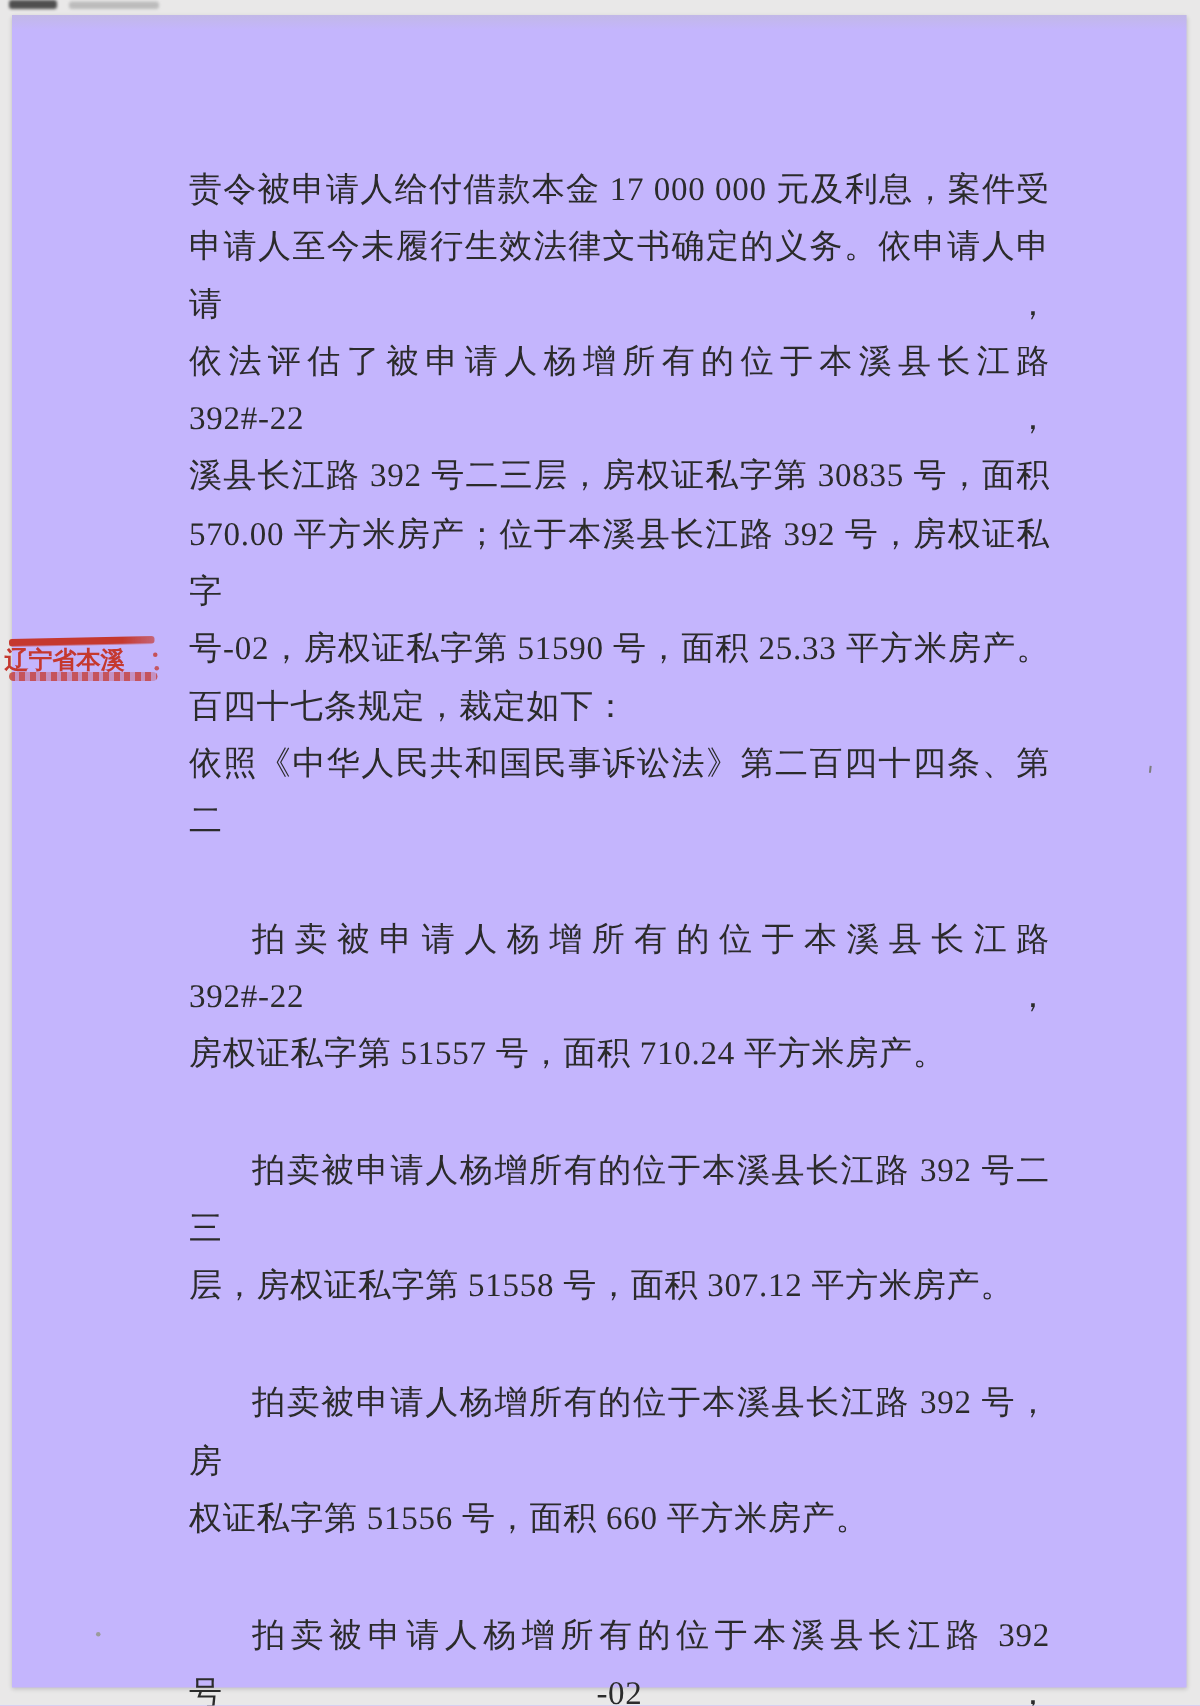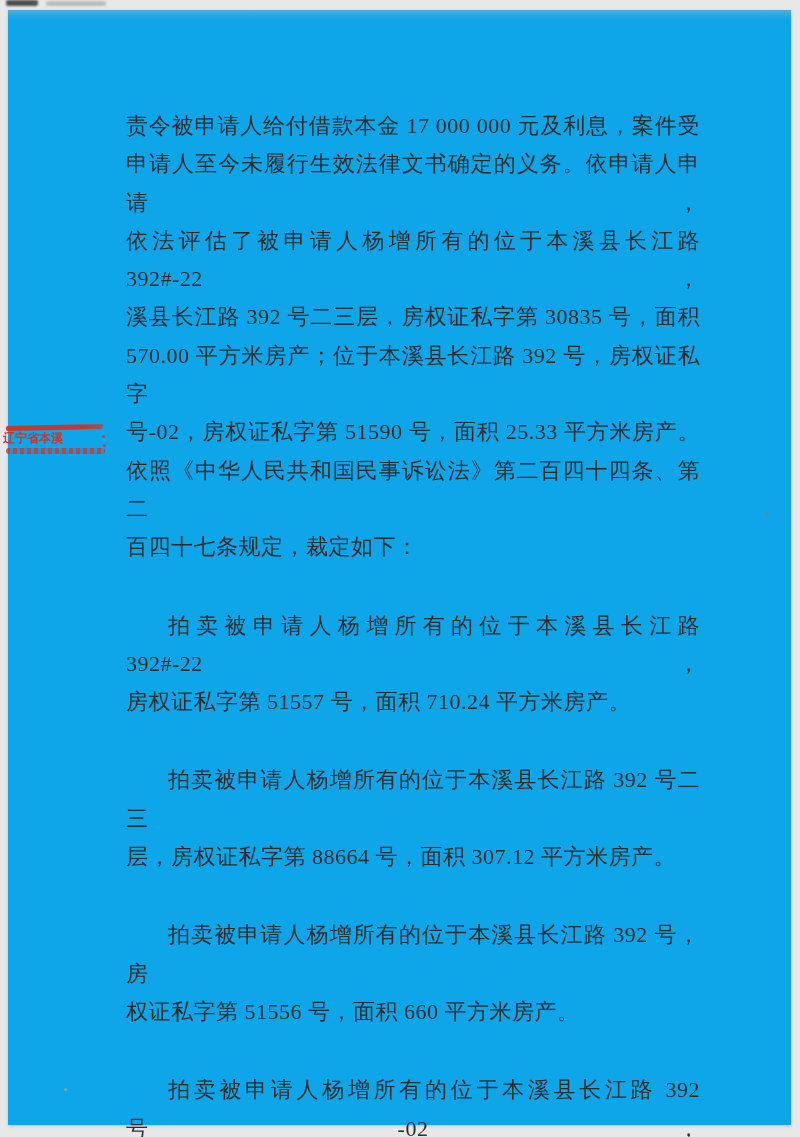--- a/index.html
+++ b/index.html
@@ -15,21 +15,21 @@
     overflow: hidden;
   }
 
   
   .paper {
     position: absolute;
     left: 8px;
     top: 10px;
     width: 783px;
     height: 1115px;
-    background: #0ea5e9;
+    background: #c4b5fd;
     box-shadow: 0 1px 3px rgba(0,0,0,0.18);
   }
   .paper::before { 
     content: "";
     position: absolute;
     left: 0; top: 0; right: 0;
     height: 10px;
     background: linear-gradient(to bottom, rgba(190,190,190,0.35), rgba(190,190,190,0));
   }
 
@@ -88,21 +88,21 @@
     background: repeating-linear-gradient(90deg,
       rgba(197,56,46,0.78) 0 4px,
       rgba(197,56,46,0.28) 4px 7px);
     border-radius: 3px;
     filter: blur(0.4px);
   }
   .stamp-text {
     position: absolute;
     left: -3px;
     top: 5px;
-    font-size: 12px;
+    font-size: 16px;
     font-weight: bold;
     color: var(--stamp-red);
     letter-spacing: 0px;
     white-space: nowrap;
     filter: blur(0.2px);
   }
   .stamp-dots {
     position: absolute;
     left: 96px;
     top: 10px;
@@ -145,26 +145,26 @@
 
 <div class="paper">
 
   <div class="textblock">
       <div class="line fill">责令被申请人给付借款本金 17 000 000 元及利息，案件受</div>
       <div class="line fill">申请人至今未履行生效法律文书确定的义务。依申请人申请，</div>
       <div class="line fill">依法评估了被申请人杨增所有的位于本溪县长江路 392#-22，</div>
       <div class="line fill">溪县长江路 392 号二三层，房权证私字第 30835 号，面积</div>
       <div class="line fill">570.00 平方米房产；位于本溪县长江路 392 号，房权证私字</div>
       <div class="line fill">号-02，房权证私字第 51590 号，面积 25.33 平方米房产。</div>
+      <div class="line">百四十七条规定，裁定如下：</div>
       <div class="line fill">依照《中华人民共和国民事诉讼法》第二百四十四条、第二</div>
-      <div class="line">百四十七条规定，裁定如下：</div>
       <div class="line fill indent">拍卖被申请人杨增所有的位于本溪县长江路 392#-22，</div>
       <div class="line">房权证私字第 51557 号，面积 710.24 平方米房产。</div>
       <div class="line fill indent">拍卖被申请人杨增所有的位于本溪县长江路 392 号二三</div>
-      <div class="line">层，房权证私字第 88664 号，面积 307.12 平方米房产。</div>
+      <div class="line">层，房权证私字第 51558 号，面积 307.12 平方米房产。</div>
       <div class="line fill indent">拍卖被申请人杨增所有的位于本溪县长江路 392 号，房</div>
       <div class="line">权证私字第 51556 号，面积 660 平方米房产。</div>
       <div class="line fill indent">拍卖被申请人杨增所有的位于本溪县长江路 392 号-02，</div>
     </div>
 </div>
 
 <div class="stamp">
   <div class="stamp-line top"></div>
   <div class="stamp-text">辽宁省本溪</div>
   <div class="stamp-dots"></div>

